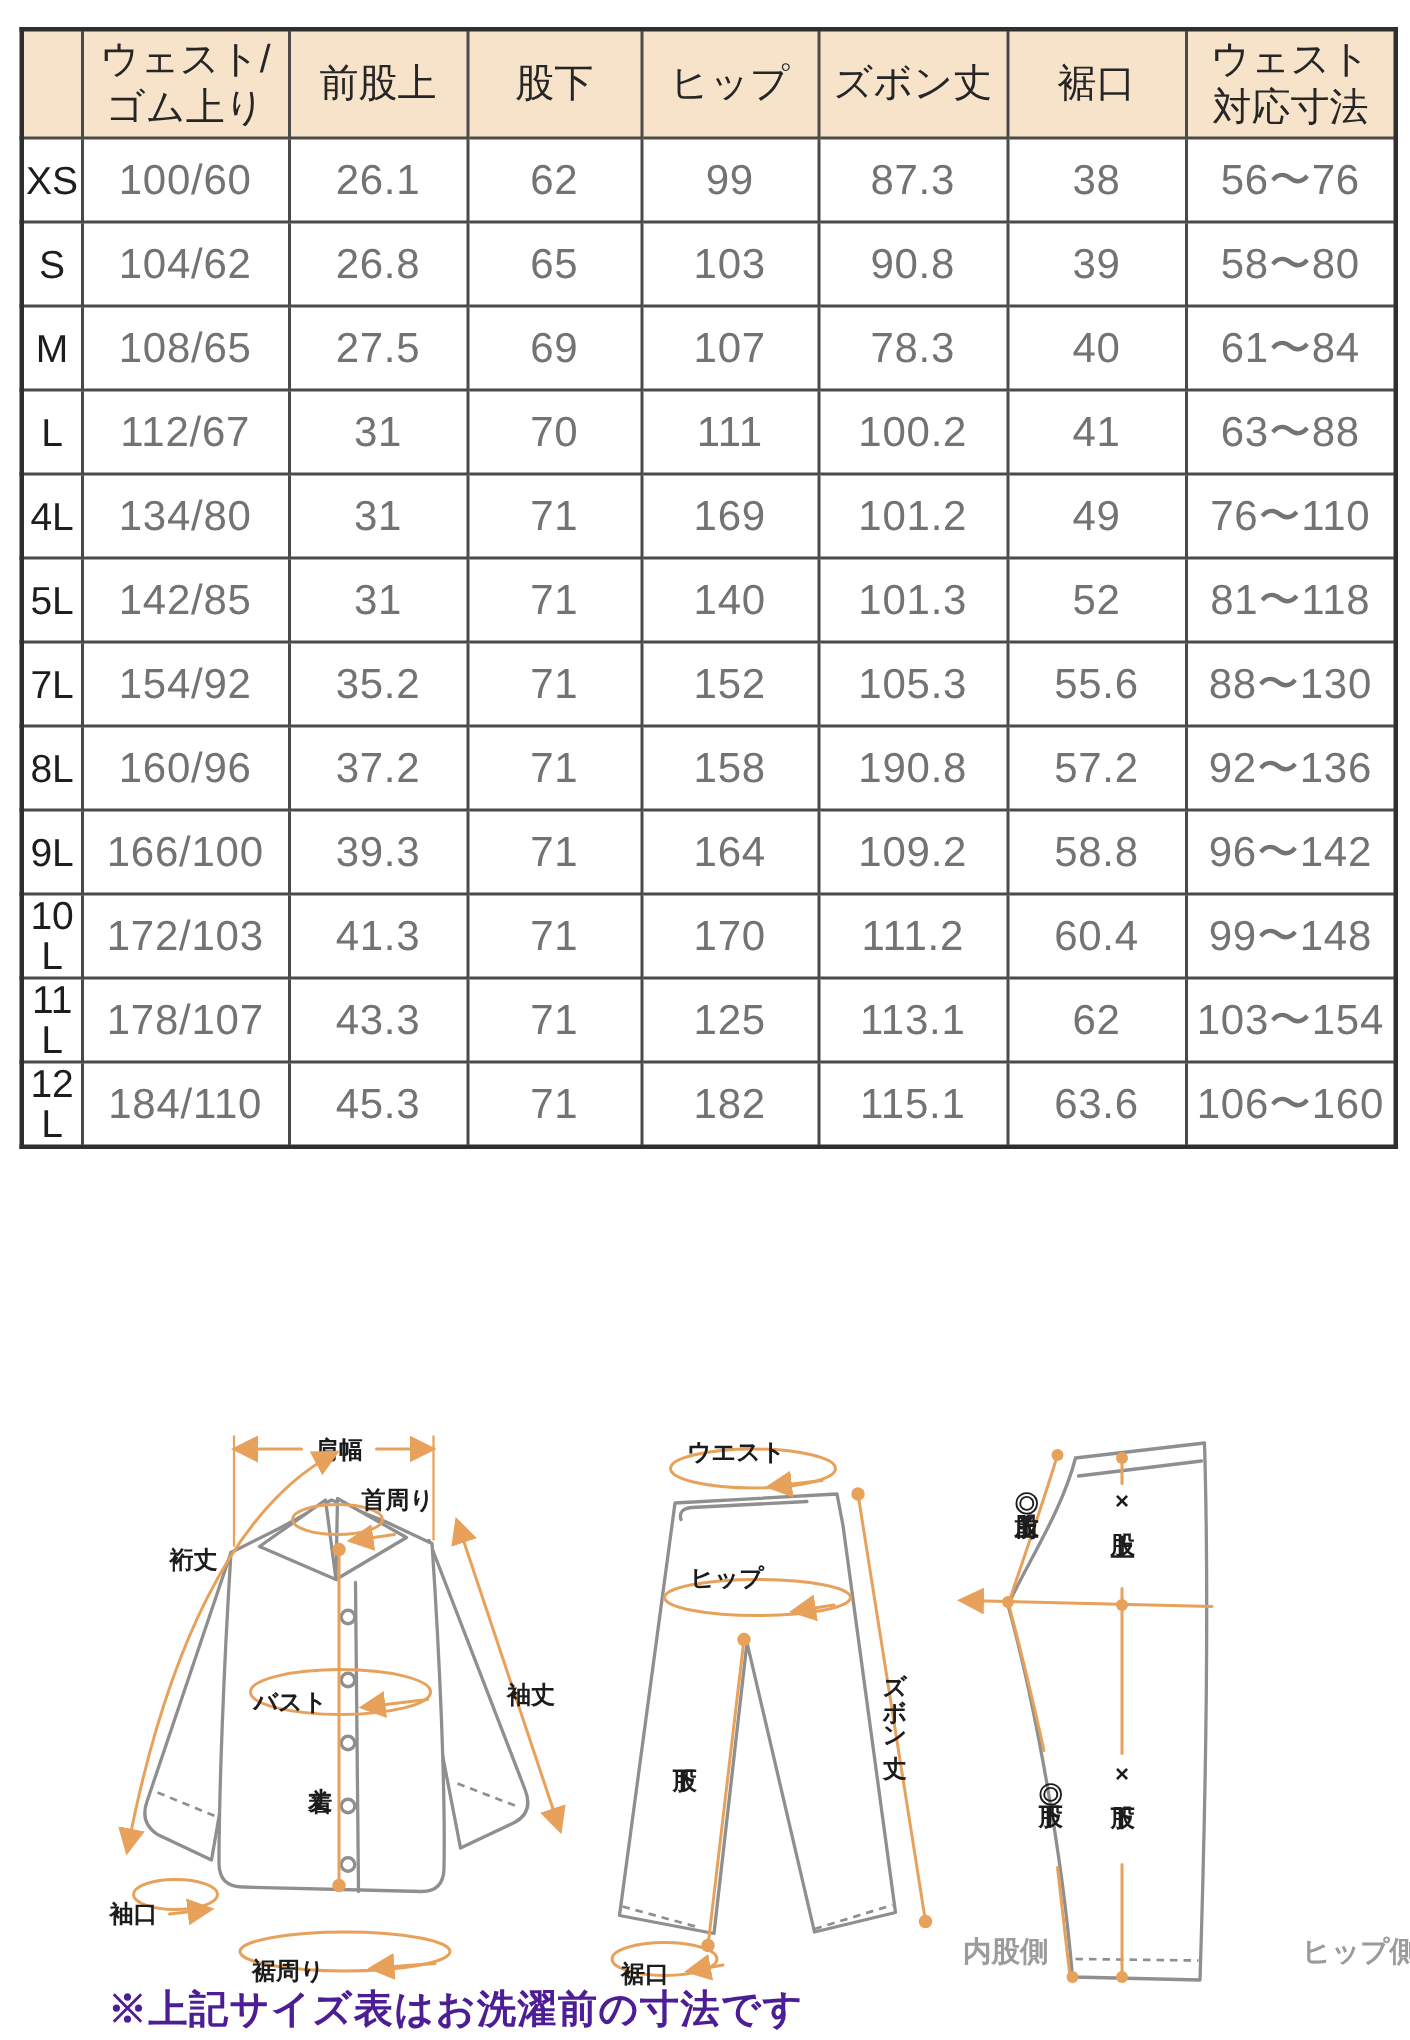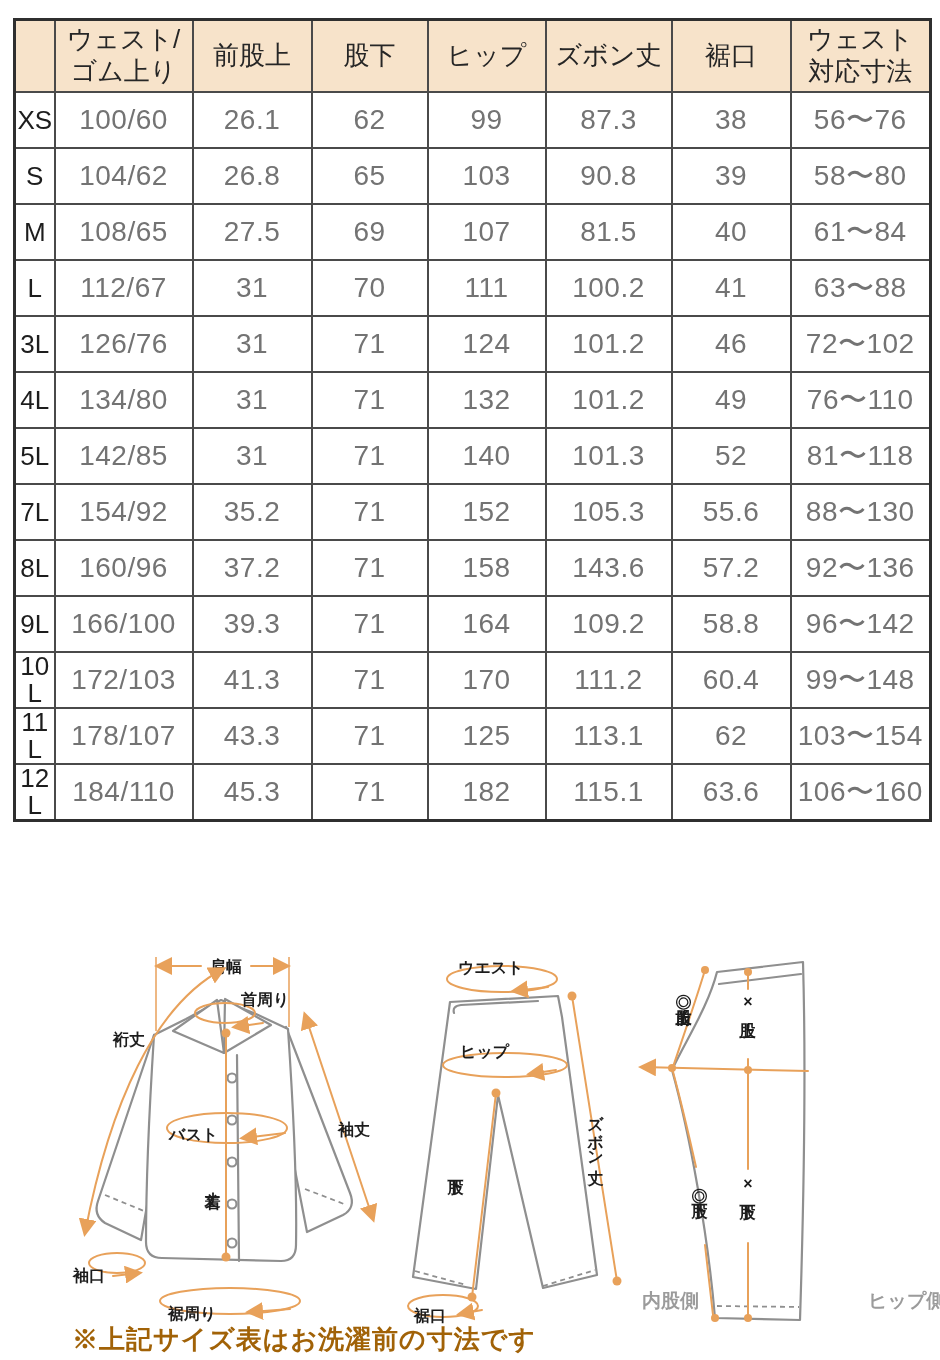--- a/index.html
+++ b/index.html
@@ -41,21 +41,21 @@
   svg text.gray { fill:#9b9b9b; font-size:19px; }
   .garment { stroke:#8f8f8f; stroke-width:2.2; fill:none; stroke-linejoin:round; stroke-linecap:round; }
   .garmentF { stroke:#8f8f8f; stroke-width:2.2; fill:#ffffff; stroke-linejoin:round; }
   .dash { stroke:#8f8f8f; stroke-width:1.8; fill:none; stroke-dasharray:5,4; }
   .meas { stroke:#e8a15a; stroke-width:2; fill:none; stroke-linecap:round; }
   .measT { stroke:#e8a15a; stroke-width:1.5; fill:none; }
   .dot { fill:#e8a15a; }
 
   .footnote {
     position:absolute; left:72px; top:1322px;
-    font-size:26px; font-weight:bold; color:#a16207; letter-spacing:1px;
+    font-size:26px; font-weight:bold; color:#4c1d95; letter-spacing:1px;
   }
 </style>
 </head>
 <body>
 
 <div class="stage">
 
   <table class="size-table">
     <colgroup>
       <col class="c0">
@@ -103,54 +103,44 @@
       <td>39</td>
       <td>58〜80</td>
     </tr>
 
     <tr>
       <th class="size">M</th>
       <td>108/65</td>
       <td>27.5</td>
       <td>69</td>
       <td>107</td>
-      <td>81.5</td>
+      <td>78.3</td>
       <td>40</td>
       <td>61〜84</td>
     </tr>
 
     <tr>
       <th class="size">L</th>
       <td>112/67</td>
       <td>31</td>
       <td>70</td>
       <td>111</td>
       <td>100.2</td>
       <td>41</td>
       <td>63〜88</td>
     </tr>
 
 
-    <tr>
-      <th class="size">3L</th>
-      <td>126/76</td>
-      <td>31</td>
-      <td>71</td>
-      <td>124</td>
-      <td>101.2</td>
-      <td>46</td>
-      <td>72〜102</td>
-    </tr>
 
     <tr>
       <th class="size">4L</th>
       <td>134/80</td>
       <td>31</td>
       <td>71</td>
-      <td>132</td>
+      <td>169</td>
       <td>101.2</td>
       <td>49</td>
       <td>76〜110</td>
     </tr>
 
     <tr>
       <th class="size">5L</th>
       <td>142/85</td>
       <td>31</td>
       <td>71</td>
@@ -171,21 +161,21 @@
       <td>55.6</td>
       <td>88〜130</td>
     </tr>
 
     <tr>
       <th class="size">8L</th>
       <td>160/96</td>
       <td>37.2</td>
       <td>71</td>
       <td>158</td>
-      <td>143.6</td>
+      <td>190.8</td>
       <td>57.2</td>
       <td>92〜136</td>
     </tr>
 
     <tr>
       <th class="size">9L</th>
       <td>166/100</td>
       <td>39.3</td>
       <td>71</td>
       <td>164</td>

